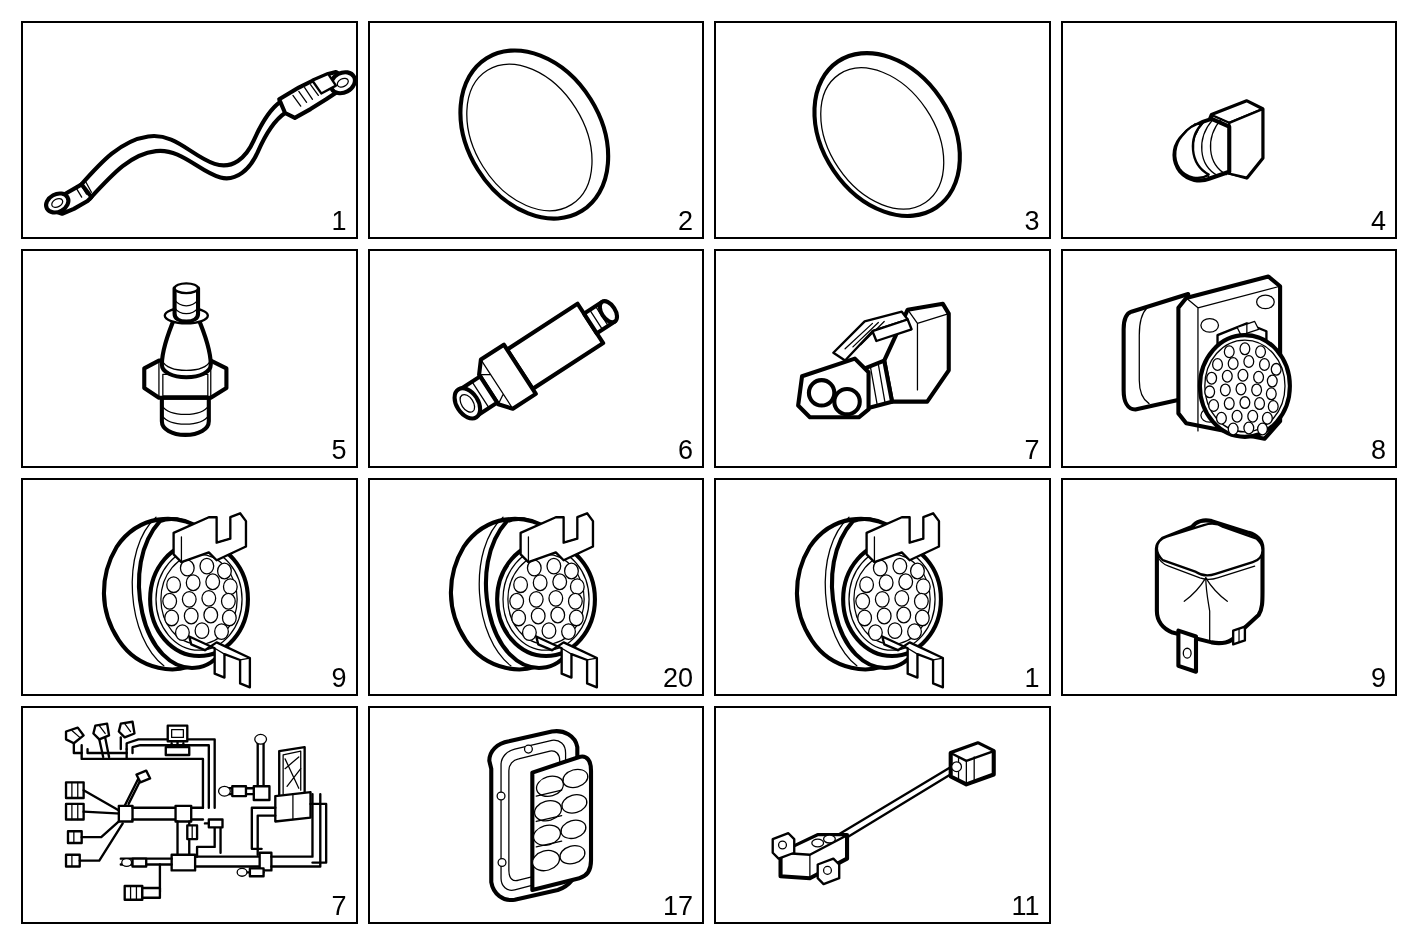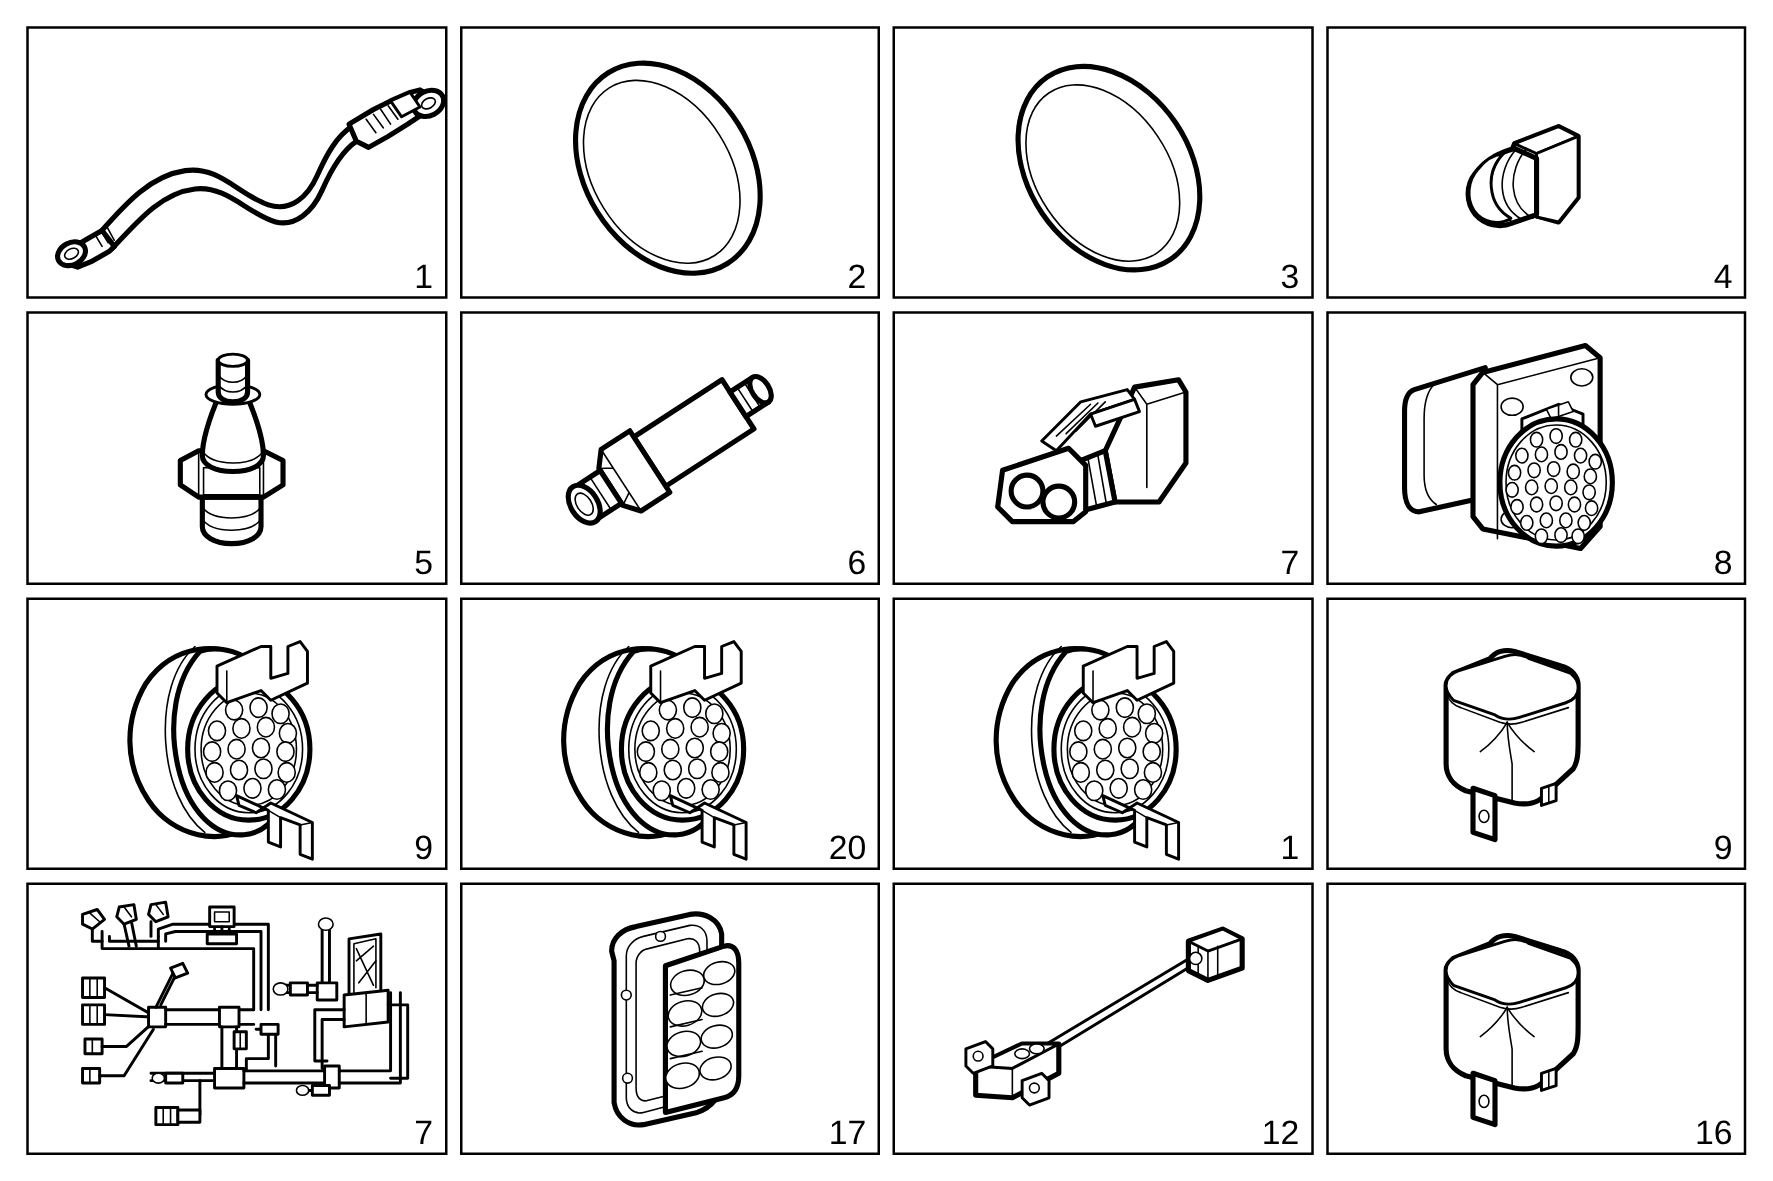--- a/index.html
+++ b/index.html
@@ -521,34 +521,17 @@
 
         <path class="fw" d="M58 132 L74 126 L80 132 L80 146 L64 152 L58 146 Z"></path>
         <ellipse class="fwt" cx="68" cy="138" rx="4" ry="4"></ellipse>
         <path class="fw" d="M104 158 L120 152 L126 158 L126 172 L110 178 L104 172 Z"></path>
         <ellipse class="fwt" cx="114" cy="164" rx="4" ry="4"></ellipse>
 
         <ellipse class="fwt" cx="104" cy="136" rx="6" ry="4"></ellipse>
         <ellipse class="fwt" cx="116" cy="132" rx="6" ry="4"></ellipse>
       </g>
     </svg>
-    <span class="num">12</span>
-  </div>
-
-  <div class="panel">
-    <svg class="art" viewBox="0 0 340 215" preserveAspectRatio="xMidYMid meet">
-      <g>
-        <path class="fwh" d="M96 68 L96 132 C 96 142, 102 150, 112 154 L 152 164 C 162 166, 172 164, 176 158 L 200 136 C 204 130, 204 122, 204 112 L 204 68 C 204 60, 198 54, 190 52 L 152 40 C 144 38, 136 40, 132 46 L 102 58 C 98 62, 96 64, 96 68 Z"></path>
-        <path class="fw" d="M96 68 C 96 62, 100 58, 106 56 L 144 44 C 150 42, 158 42, 164 46 L 198 58 C 202 62, 204 64, 204 70 C 204 76, 200 80, 194 82 L 156 94 C 150 96, 142 96, 136 92 L 102 80 C 98 76, 96 72, 96 68 Z"></path>
-        <path class="lnt" d="M96 74 C 98 80, 102 84, 108 86 L 140 98 C 146 100, 152 100, 158 98 L 196 86"></path>
-        <path class="lnt" d="M146 98 C 146 110, 148 120, 150 132 L 150 164"></path>
-        <path class="lnt" d="M146 98 C 140 108, 132 116, 124 122"></path>
-        <path class="lnt" d="M146 98 C 152 108, 160 116, 168 122"></path>
-        <path class="fwh" d="M118 152 L118 188 L136 194 L136 158 Z"></path>
-        <ellipse class="fwt" cx="127" cy="175" rx="4" ry="5"></ellipse>
-        <path class="fw" d="M174 152 L186 148 L186 162 L174 166 Z"></path>
-        <path class="lnt" d="M180 150 L180 164"></path>
-      </g>
-    </svg>
-    <span class="num">16</span>
-  </div>
+    <span class="num">11</span>
+  </div>
+
 
 </div>
 
 </body></html>

